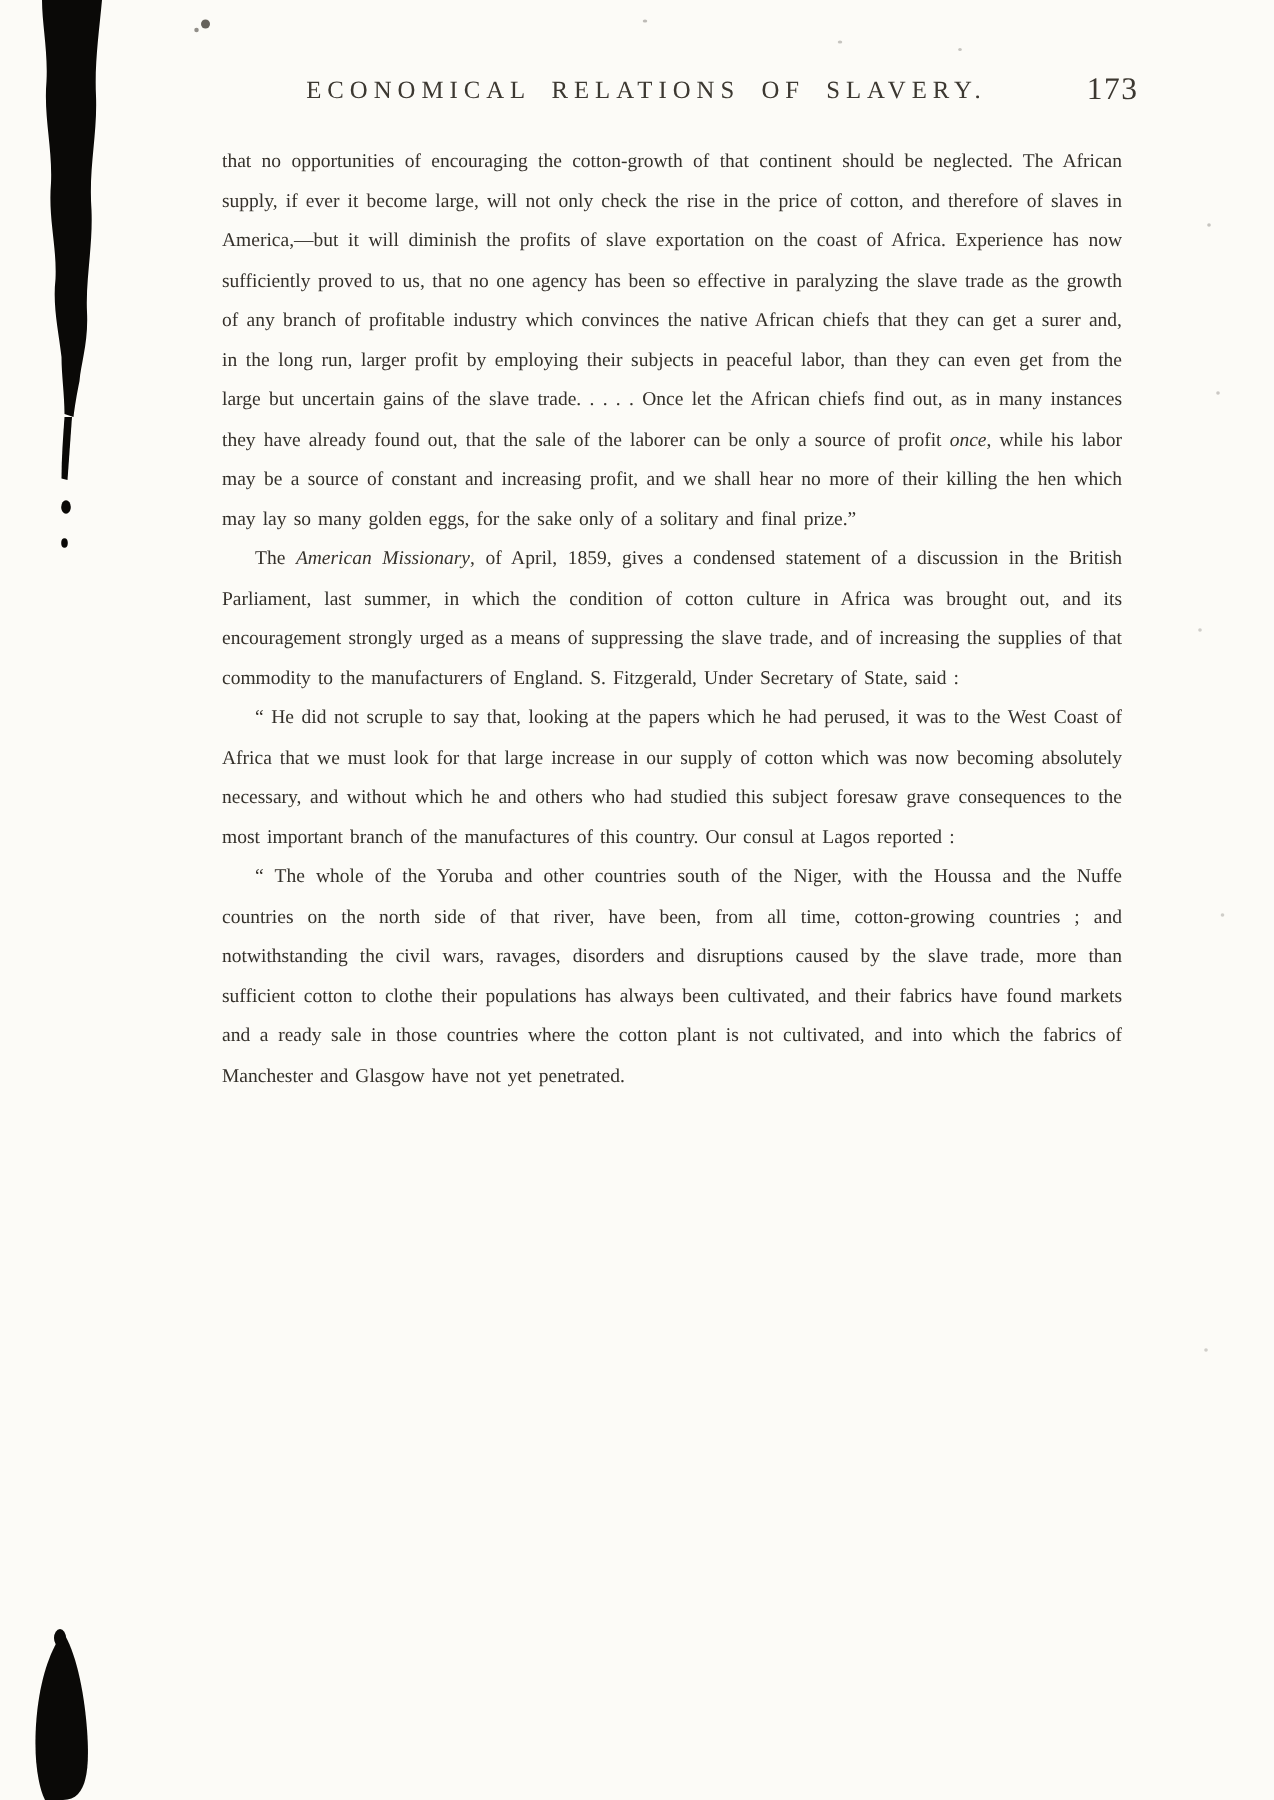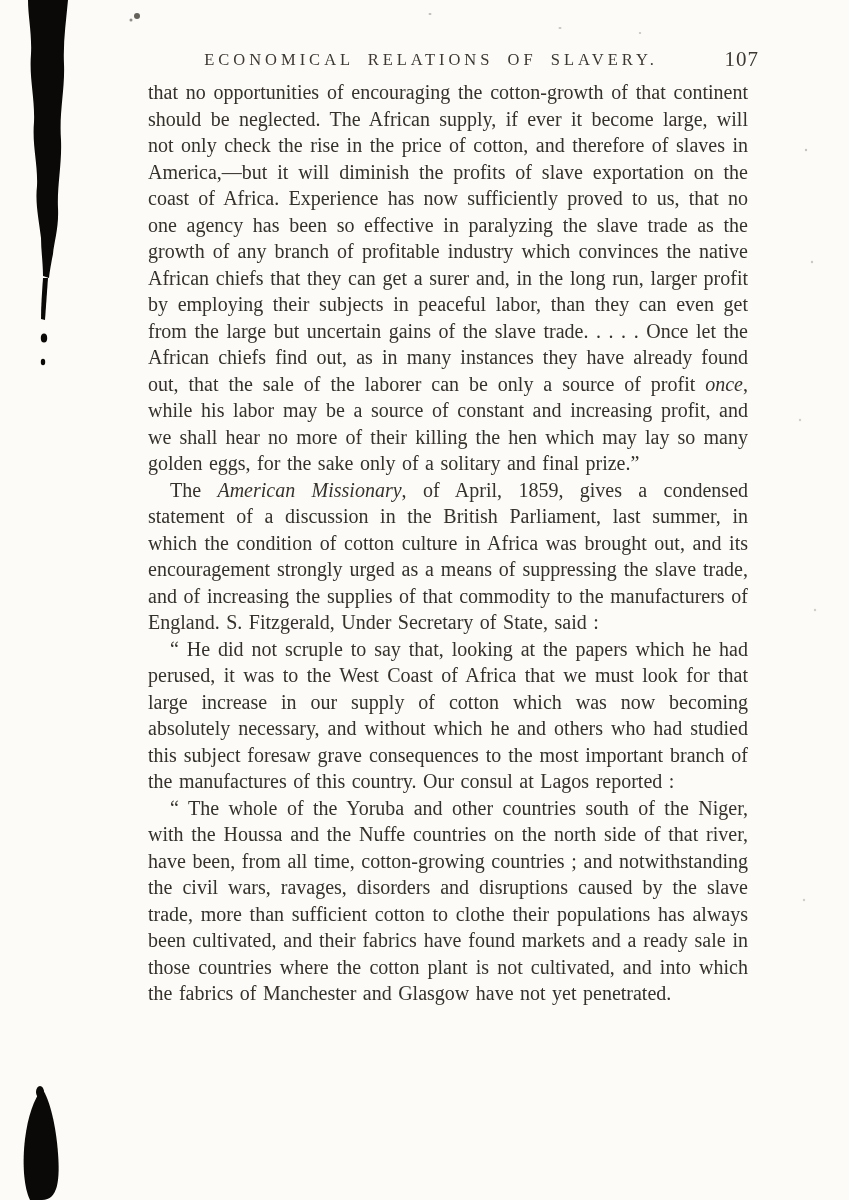--- a/index.html
+++ b/index.html
@@ -38,23 +38,23 @@
     position: absolute;
     right: 0;
     top: -3px;
     font-size: 21px;
     letter-spacing: 1px;
     color: #3c3831;
   }
   .text-column {
     position: absolute;
     left: 148px;
-    top: 79px;
+    top: 94px;
     width: 600px;
-    font-size: 20px;
+    font-size: 13px;
     line-height: 26.5px;
     text-align: justify;
     word-spacing: 1.5px;
   }
   .text-column p {
     margin: 0;
     padding: 0;
   }
   .text-column p.indent {
     text-indent: 22px;
@@ -100,21 +100,21 @@
       <ellipse cx="806" cy="150" rx="1.2" ry="1.2" opacity="0.3"></ellipse>
       <ellipse cx="812" cy="262" rx="1.2" ry="1.2" opacity="0.28"></ellipse>
       <ellipse cx="800" cy="420" rx="1.2" ry="1.2" opacity="0.25"></ellipse>
       <ellipse cx="815" cy="610" rx="1.2" ry="1.2" opacity="0.25"></ellipse>
       <ellipse cx="804" cy="900" rx="1.2" ry="1.2" opacity="0.25"></ellipse>
     </g>
   </svg>
 
   <div class="running-header">
     <span class="title">ECONOMICAL RELATIONS OF SLAVERY.</span>
-    <span class="folio">107</span>
+    <span class="folio">173</span>
   </div>
 
   <div class="text-column">
       <p><span>that no opportunities of encouraging the cotton-growth of that continent should be neglected.  The African supply, if ever it become large, will not only check the rise in the price of cotton, and therefore of slaves in America,—but it will diminish the profits of slave exportation on the coast of Africa.  Experience has now sufficiently proved to us, that no one agency has been so effective in paralyzing the slave trade as the growth of any branch of profitable industry which convinces the native African chiefs that they can get a surer and, in the long run, larger profit by employing their subjects in peaceful labor, than they can even get from the large but uncertain gains of the slave trade. . . . . Once let the African chiefs find out, as in many instances they have already found out, that the sale of the laborer can be only a source of profit </span><i>once</i><span>, while his labor may be a source of constant and increasing profit, and we shall hear no more of their killing the hen which may lay so many golden eggs, for the sake only of a solitary and final prize.”</span></p>
       <p class="indent"><span>The </span><i>American Missionary</i><span>, of April, 1859, gives a condensed statement of a discussion in the British Parliament, last summer, in which the condition of cotton culture in Africa was brought out, and its encouragement strongly urged as a means of suppressing the slave trade, and of increasing the supplies of that commodity to the manufacturers of England.  S. Fitzgerald, Under Secretary of State, said :</span></p>
       <p class="indent"><span>“ He did not scruple to say that, looking at the papers which he had perused, it was to the West Coast of Africa that we must look for that large increase in our supply of cotton which was now becoming absolutely necessary, and without which he and others who had studied this subject foresaw grave consequences to the most important branch of the manufactures of this country. Our consul at Lagos reported :</span></p>
       <p class="indent"><span>“ The whole of the Yoruba and other countries south of the Niger, with the Houssa and the Nuffe countries on the north side of that river, have been, from all time, cotton-growing countries ; and notwithstanding the civil wars, ravages, disorders and disruptions caused by the slave trade, more than sufficient cotton to clothe their populations has always been cultivated, and their fabrics have found markets and a ready sale in those countries where the cotton plant is not cultivated, and into which the fabrics of Manchester and Glasgow have not yet penetrated.</span></p>
     </div>
 
 </div>

